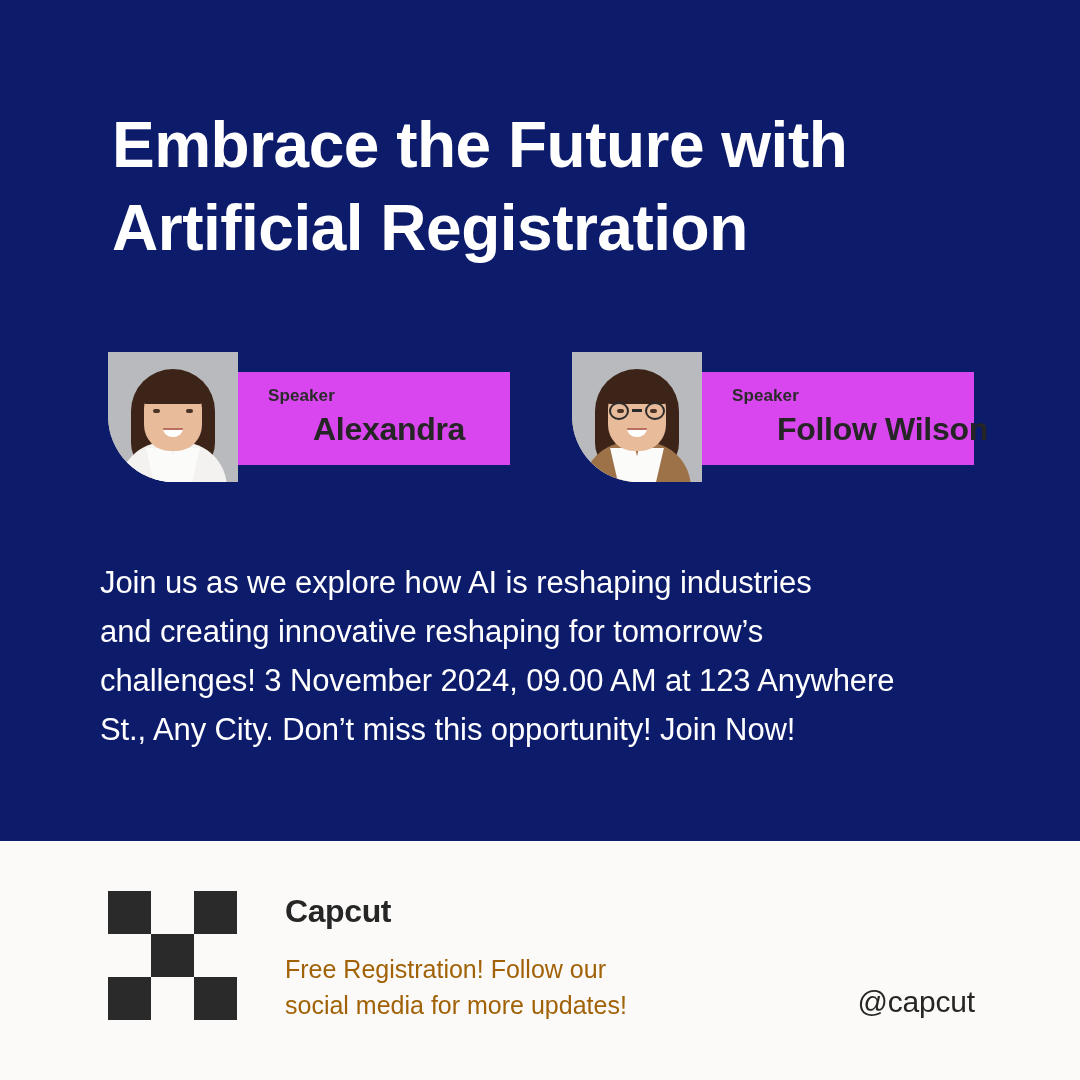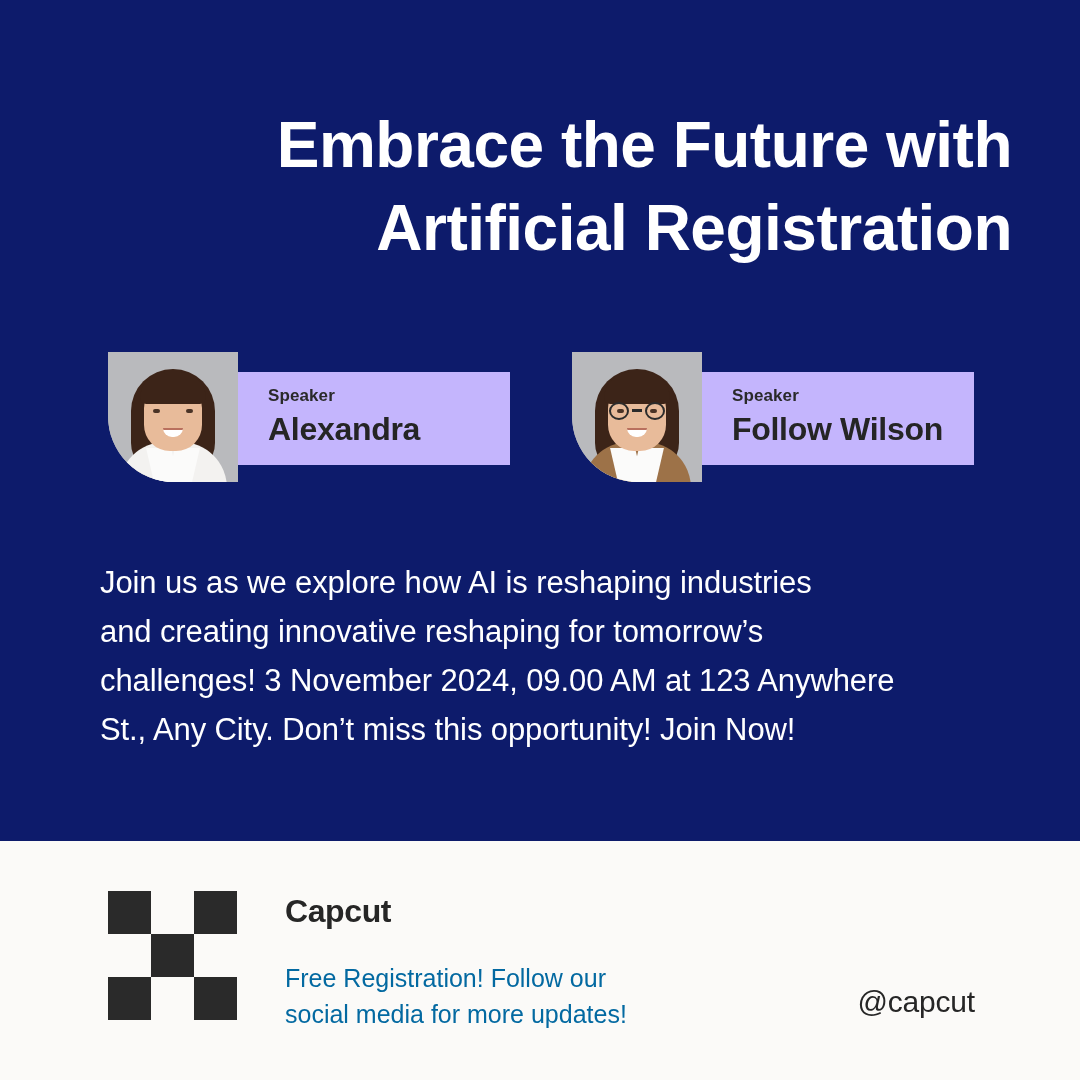--- a/index.html
+++ b/index.html
@@ -32,21 +32,21 @@
     position: absolute;
     left: 112px;
     top: 104px;
     width: 900px;
     color: #ffffff;
     font-size: 64px;
     line-height: 1.30;
     font-weight: 700;
     letter-spacing: -0.5px;
   }
-  .headline .hl-line { display: block; white-space: nowrap; text-align: right; }
+  .headline .hl-line { display: block; white-space: nowrap; }
 
   
   .speakers {
     position: absolute;
     left: 108px;
     top: 352px;
     width: 880px;
     height: 132px;
   }
 
@@ -155,41 +155,42 @@
     width: 10px; height: 2.5px;
     background: #2b2b2b;
   }
 
   .speaker-info {
     position: absolute;
     left: 129px;
     top: 20px;
     width: 273px;
     height: 93px;
-    background: #c4b5fd;
+    background: #d946ef;
     z-index: 1;
     padding: 14px 0 0 31px;
   }
   .speaker-role {
     display: block;
     color: #2a2a2a;
     font-size: 17px;
     font-weight: 600;
     line-height: 1.2;
     letter-spacing: 0.1px;
   }
   .speaker-name {
     display: block;
     margin-top: 4px;
     color: #252525;
     font-size: 32px;
     font-weight: 700;
     line-height: 1.2;
     letter-spacing: -0.3px;
     white-space: nowrap;
+    margin-left: 45px;
   }
 
   
   .body-copy {
     position: absolute;
     left: 100px;
     top: 558px;
     width: 880px;
     color: #ffffff;
     font-size: 31px;
@@ -230,22 +231,22 @@
   .brand-name {
     display: block;
     color: #262626;
     font-size: 32px;
     font-weight: 700;
     line-height: 1.15;
     letter-spacing: -0.4px;
   }
   .brand-tagline {
     display: block;
-    margin-top: 30px;
-    color: #0369a1;
+    margin-top: 21px;
+    color: #a16207;
     font-size: 25px;
     font-weight: 500;
     line-height: 36px;
   }
   .brand-tagline .bt-line { display: block; white-space: nowrap; }
 
   .handle {
     position: absolute;
     right: 105px;
     top: 985px;

